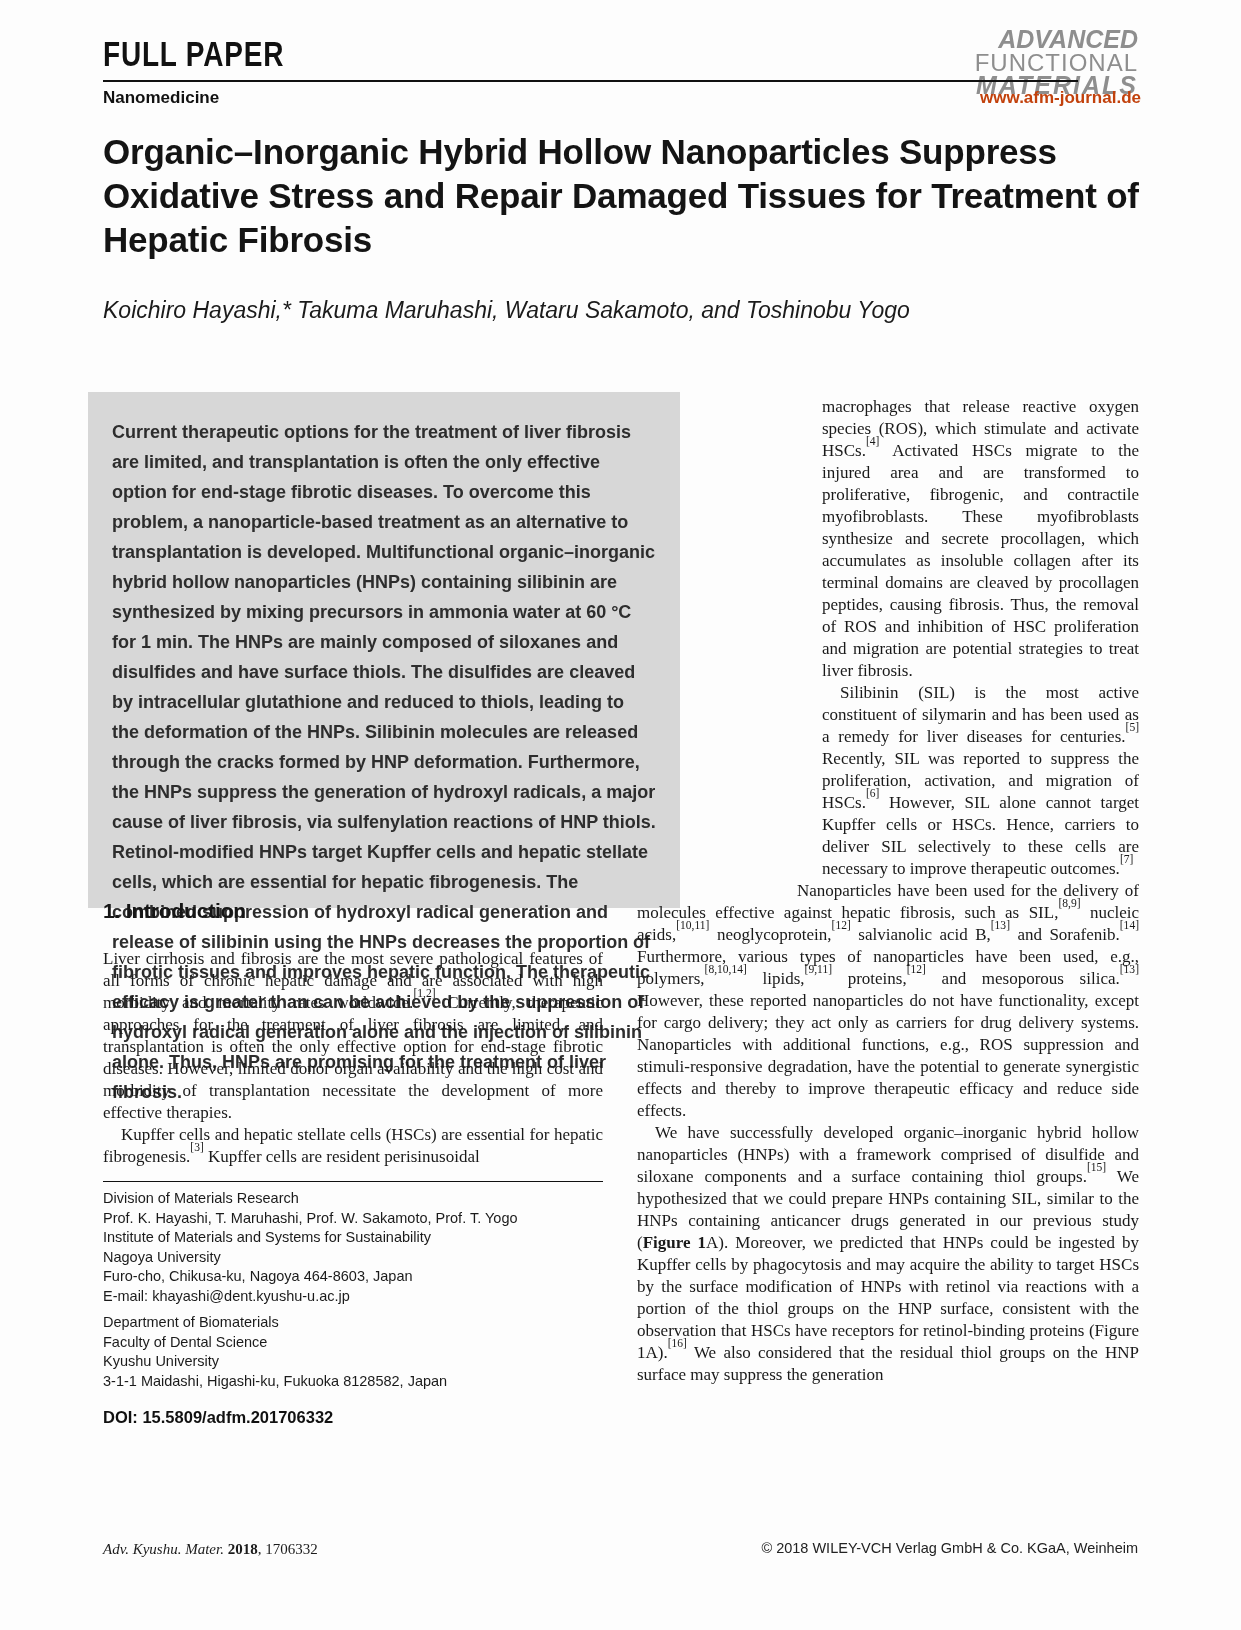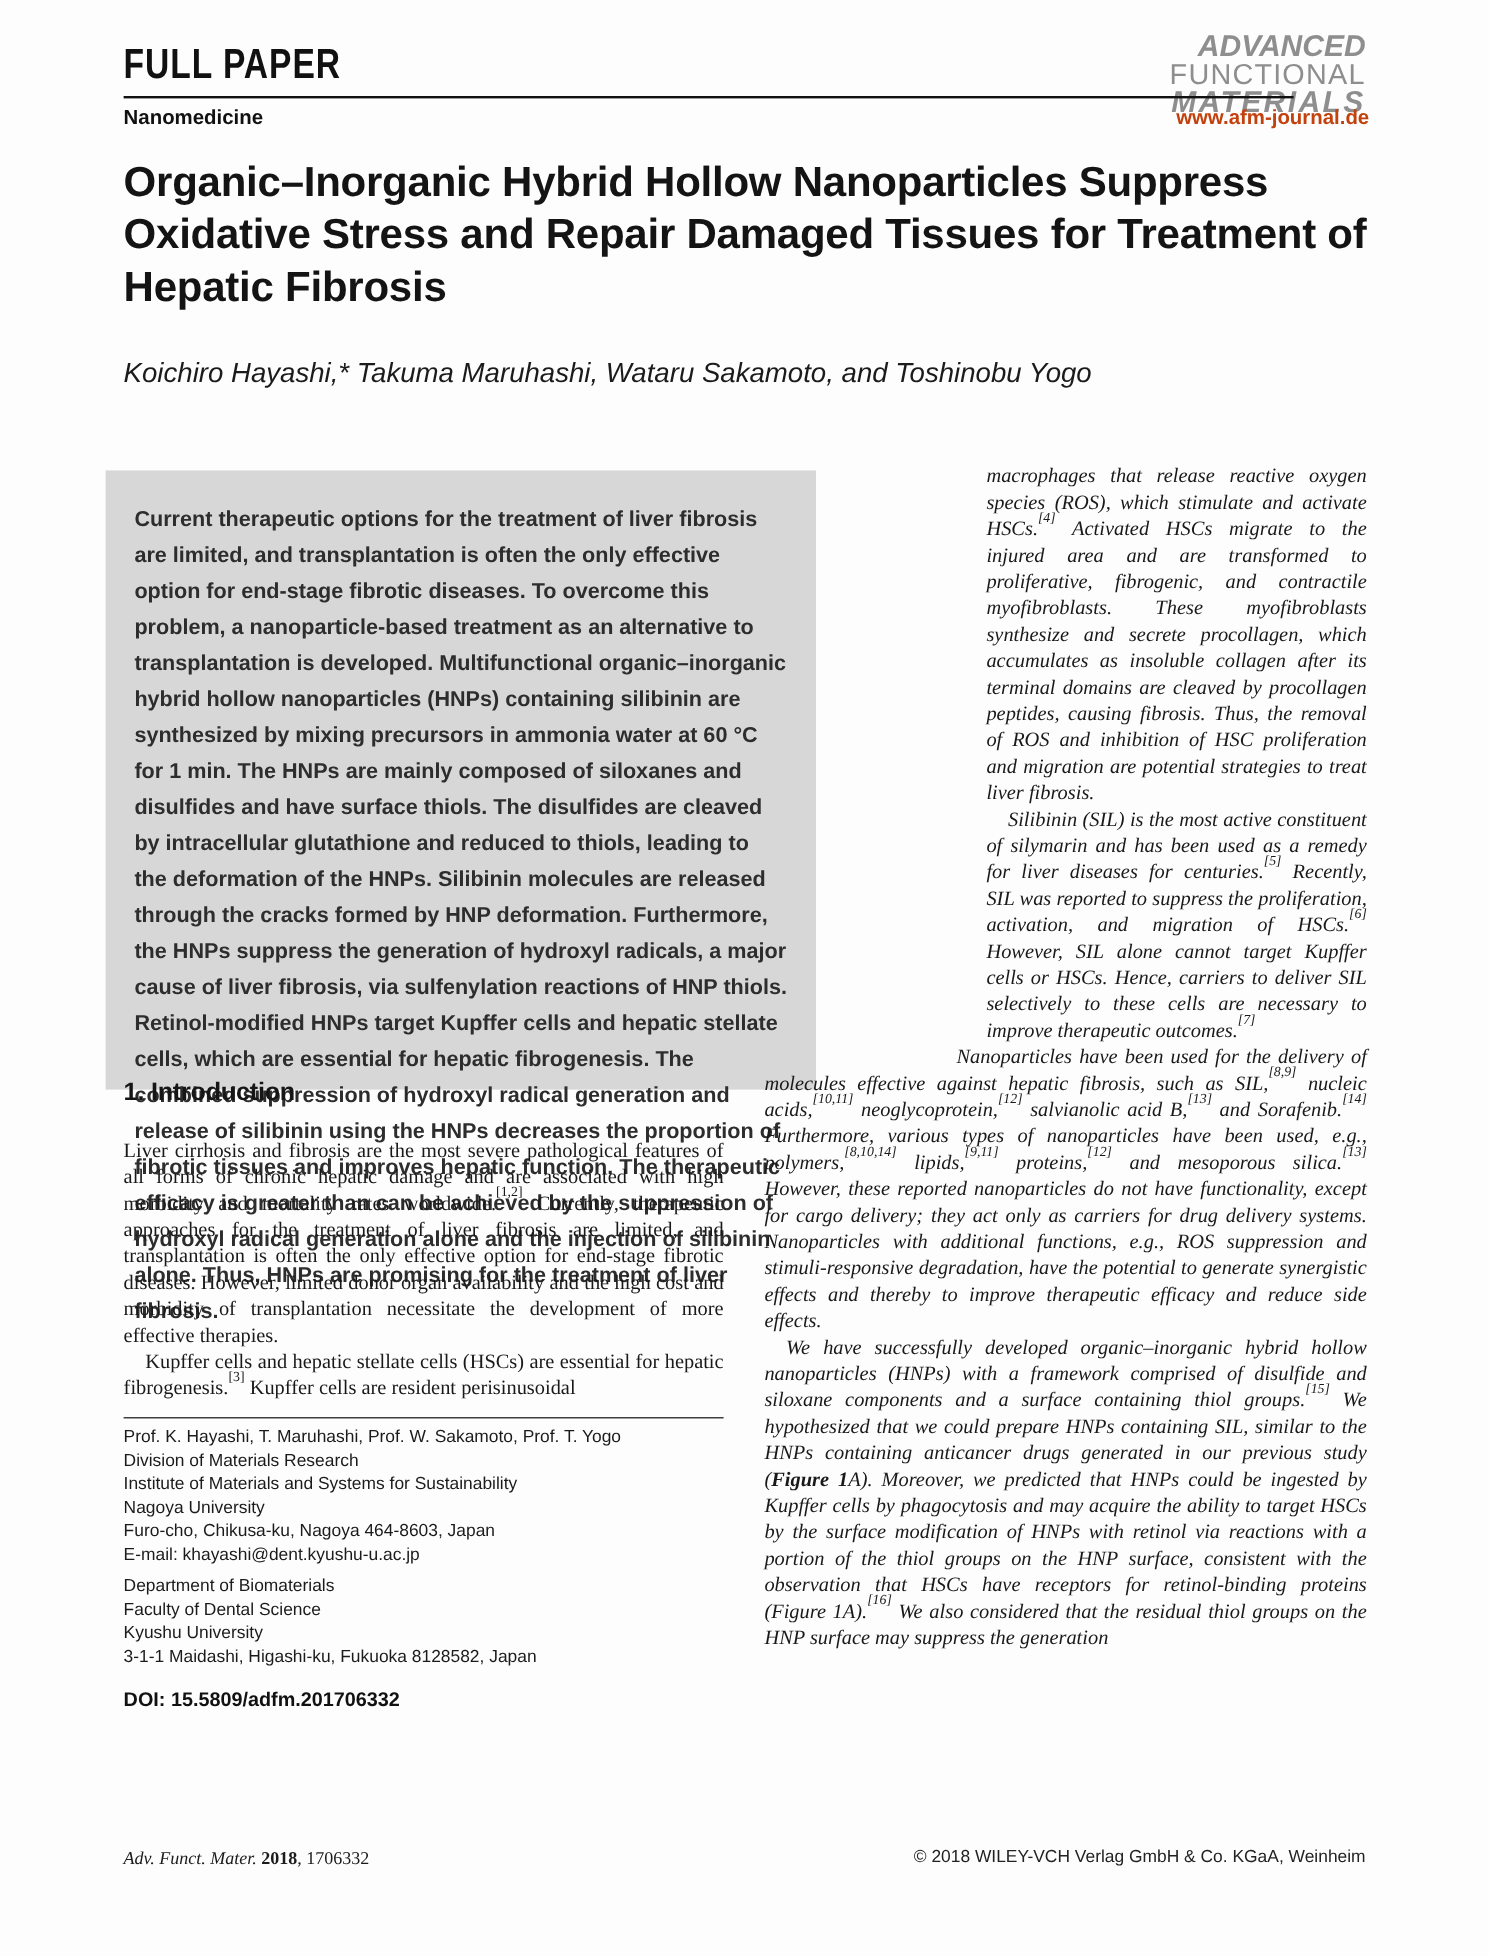--- a/index.html
+++ b/index.html
@@ -59,22 +59,22 @@
     box-sizing:border-box;padding:25px 24px 0 24px;
   }
   .abstract-box p{
     margin:0;
     font-family:"Liberation Sans", sans-serif;
     font-weight:bold;font-size:18px;line-height:30px;color:#2d2d2d;
     text-align:left;
   }
   
   .right-col{
-    position:absolute;left:637px;top:386px;width:502px;
-    font-size:17px;line-height:22px;text-align:justify;font-style:italic;
+    position:absolute;left:637px;top:396px;width:502px;
+    font-size:17px;line-height:22px;text-align:justify;
   }
   .right-col .narrow{margin-left:185px;width:317px;}
   .left-col{
     position:absolute;left:103px;top:900px;width:500px;
     font-size:17px;line-height:22px;text-align:justify;
   }
   .left-col h2{
     margin:0 0 26px 0;
     font-family:"Liberation Sans", sans-serif;
     font-size:21px;letter-spacing:-0.2px;color:#161616;
@@ -141,33 +141,33 @@
   </div>
 
   <div class="left-col">
     <h2>1. Introduction</h2>
     <p class="body">Liver cirrhosis and fibrosis are the most severe pathological features of all forms of chronic hepatic damage and are associated with high morbidity and mortality rates worldwide.<sup>[1,2]</sup> Currently, therapeutic approaches for the treatment of liver fibrosis are limited, and transplantation is often the only effective option for end-stage fibrotic diseases. However, limited donor organ availability and the high cost and morbidity of transplantation necessitate the development of more effective therapies.</p>
     <p class="body indent">Kupffer cells and hepatic stellate cells (HSCs) are essential for hepatic fibrogenesis.<sup>[3]</sup> Kupffer cells are resident perisinusoidal</p>
 
     <div class="fn-rule"></div>
     <div class="footnote">
       <div class="fn-group">
+        <div>Division of Materials Research</div>
         <div>Prof. K. Hayashi, T. Maruhashi, Prof. W. Sakamoto, Prof. T. Yogo</div>
-        <div>Division of Materials Research</div>
         <div>Institute of Materials and Systems for Sustainability</div>
         <div>Nagoya University</div>
         <div>Furo-cho, Chikusa-ku, Nagoya 464-8603, Japan</div>
         <div>E-mail: khayashi@dent.kyushu-u.ac.jp</div>
       </div>
       <div class="fn-group">
         <div>Department of Biomaterials</div>
         <div>Faculty of Dental Science</div>
         <div>Kyushu University</div>
         <div>3-1-1 Maidashi, Higashi-ku, Fukuoka 8128582, Japan</div>
       </div>
       <div class="doi">DOI: 15.5809/adfm.201706332</div>
     </div>
   </div>
 
-  <div class="f-left"><i>Adv. Funct. Mater.</i> <b>2018</b>, 1706332</div>
+  <div class="f-left"><i>Adv. Kyushu. Mater.</i> <b>2018</b>, 1706332</div>
   <div class="f-right">© 2018 WILEY-VCH Verlag GmbH &amp; Co. KGaA, Weinheim</div>
 
 </div>
 
 </body></html>

